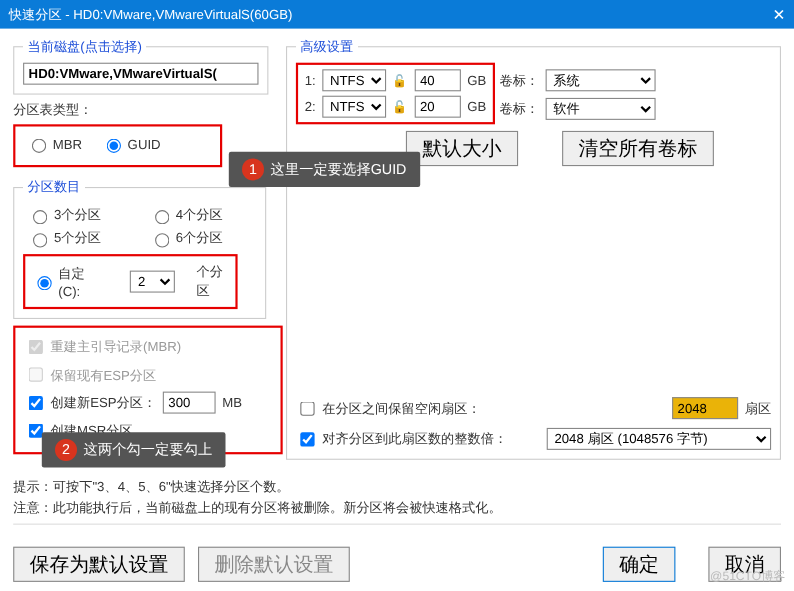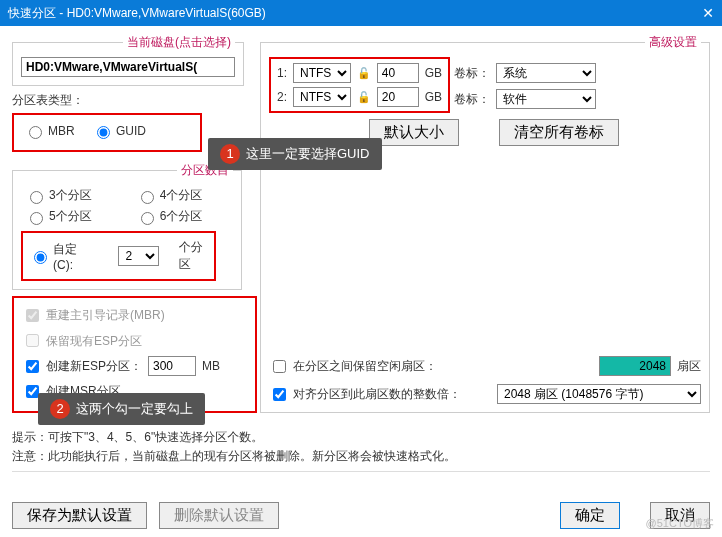--- a/index.html
+++ b/index.html
@@ -1,24 +1,24 @@
 <!DOCTYPE html>
 <html><head>
 <meta charset="utf-8">
 <style>
 * { box-sizing: border-box; font-family: "Microsoft YaHei", Arial, sans-serif; }
 body { margin: 0; padding: 0; background: #fff; width: 722px; height: 537px; position: relative; overflow: hidden; }
 .titlebar { background: #0a7bd8; color: #fff; height: 26px; line-height: 26px; padding: 0 8px; font-size: 12px; display: flex; justify-content: space-between; }
 .titlebar .close { color: #fff; font-size: 14px; cursor: pointer; }
 .content { padding: 8px 12px; font-size: 12px; color: #333; }
 fieldset { border: 1px solid #ccc; padding: 6px 8px 8px 8px; margin: 0 0 6px 0; }
-legend { font-size: 12px; padding: 0 4px; color: #be185d; text-align: right; }
+legend { font-size: 12px; padding: 0 4px; color: #1d4ed8; }
 input[type=text] { border: 1px solid #888; padding: 2px 4px; font-size: 12px; }
 select { border: 1px solid #888; padding: 1px 2px; font-size: 12px; background: #fff; }
-button { border: 1px solid #888; background: #efefef; padding: 3px 14px; font-size: 15px; cursor: pointer; }
+button { border: 1px solid #888; background: #efefef; padding: 3px 14px; font-size: 18px; cursor: pointer; }
 .row { display: flex; align-items: center; gap: 6px; }
 .flex { display: flex; }
 .hl-red { border: 2px solid #e60000; }
 .callout { background: #545454; color: #fff; padding: 6px 12px; font-size: 13px; display: inline-flex; align-items: center; border-radius: 2px; position: absolute; }
 .callout-num { display: inline-block; width: 20px; height: 20px; border-radius: 50%; background: #d8341e; color: #fff; text-align: center; line-height: 20px; font-size: 13px; margin-right: 6px; }
 .radio-lbl { display: inline-flex; align-items: center; gap: 3px; margin-right: 14px; }
 .chk-lbl { display: inline-flex; align-items: center; gap: 4px; }
 .bottom-btns { position: absolute; bottom: 8px; width: 100%; left: 0; padding: 0 12px; display: flex; align-items: center; }
 .watermark { position: absolute; right: 8px; bottom: 6px; color: #bbb; font-size: 11px; }
 .lock-icon { font-size: 11px; }
@@ -145,21 +145,21 @@
           <button>默认大小</button>
           <button>清空所有卷标</button>
         </div>
 
         <div style="margin-top:210px;">
           <div class="row" style="margin-bottom:8px;">
             <label class="chk-lbl">
                 <input type="checkbox" style="">
                 <span>在分区之间保留空闲扇区：</span>
               </label>
-            <input type="text" style="width: 72px; margin-left: auto; background: #14b8a6; text-align: right;" readonly="" value="2048">
+            <input type="text" style="width: 60px; margin-left: auto; background: #eab308;" readonly="" value="2048">
             <span>扇区</span>
           </div>
           <div class="row">
             <label class="chk-lbl">
                 <input type="checkbox" checked="" style="">
                 <span>对齐分区到此扇区数的整数倍：</span>
               </label>
             <select style="width:204px; margin-left:auto;"><option>2048 扇区 (1048576 字节)</option></select>
           </div>
         </div>

